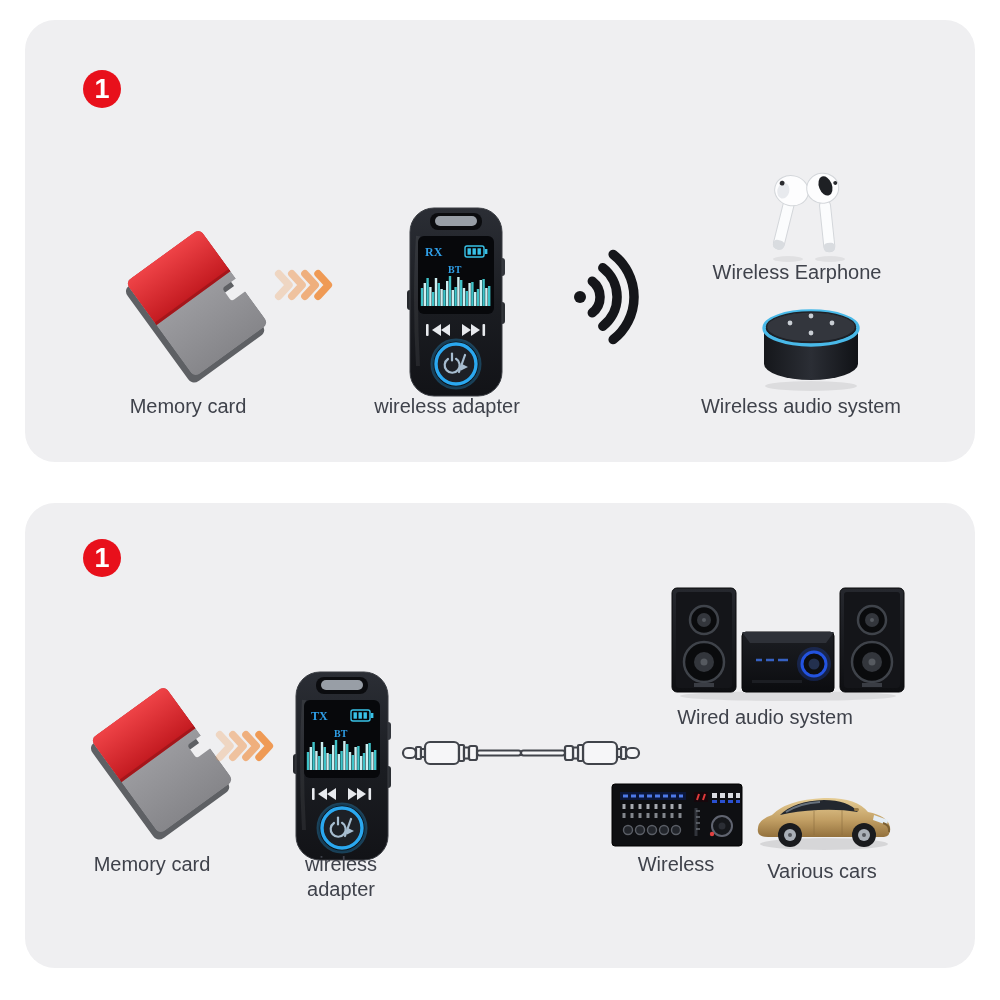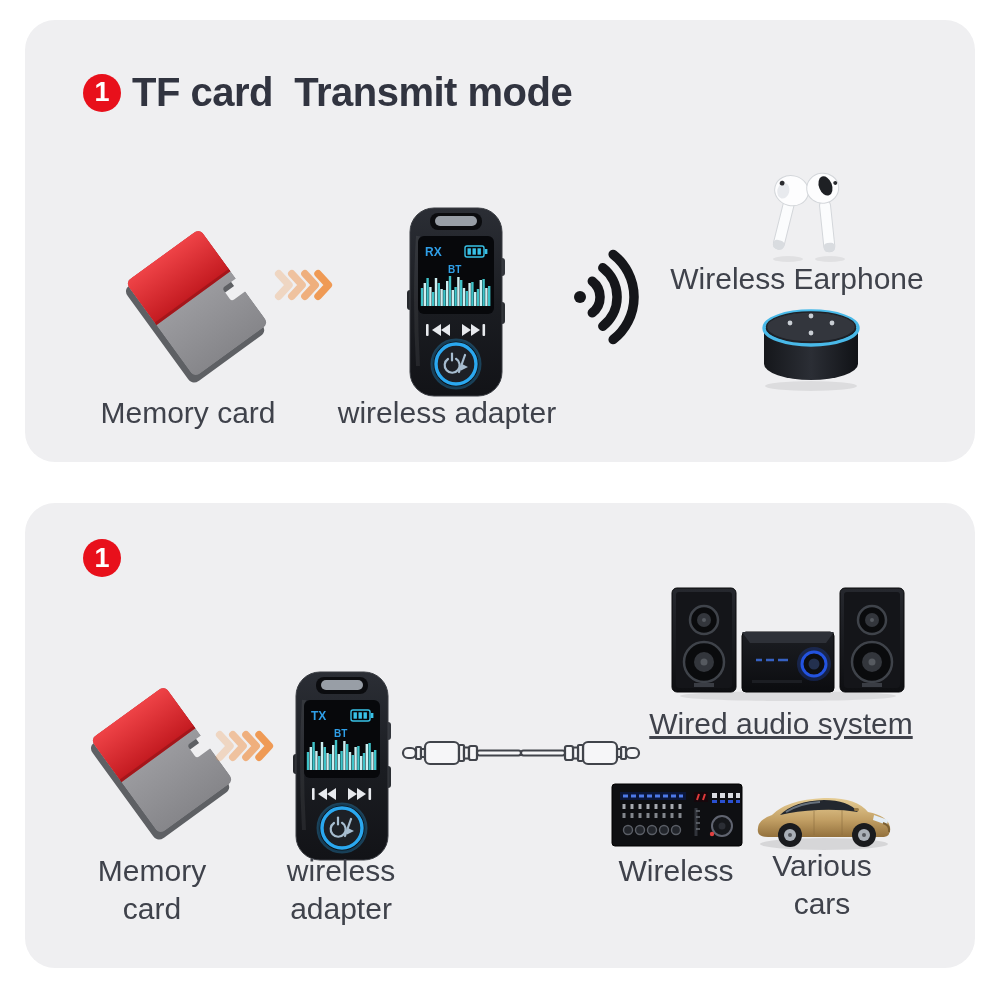--- a/index.html
+++ b/index.html
@@ -13,23 +13,23 @@
   .title-row{position:absolute;display:flex;align-items:center;gap:11px;}
   .badge{
     width:38px;height:38px;border-radius:50%;background:#e8101b;color:#ffffff;
     font-weight:700;font-size:27px;display:flex;align-items:center;justify-content:center;
     flex:0 0 auto;
   }
   .panel-title{
     font-size:40px;font-weight:700;color:#313440;white-space:pre;letter-spacing:-0.5px;
   }
   .label{
-    position:absolute;color:#3f424b;font-size:30px;text-align:center;line-height:1.25;
+    position:absolute;color:#3f424b;font-size:20px;text-align:center;line-height:1.25;
   }
-  .icon{position:absolute;}
+  .icon{position:absolute;font-family:Liberation Serif, serif;}
   svg{display:block;overflow:visible;}
 </style>
 </head>
 <body>
 
 <svg width="0" height="0" style="position:absolute">
   <defs>
     <linearGradient id="bodyGrad" x1="0" y1="0" x2="0" y2="1">
       <stop offset="0" stop-color="#2b2e35"></stop>
         <stop offset="0.5" stop-color="#1b1d22"></stop>
@@ -61,21 +61,20 @@
         <stop offset="0.5" stop-color="#2b2e35"></stop>
         <stop offset="1" stop-color="#101216"></stop>
     </linearGradient>
   </defs>
 </svg>
 
 <section class="panel" id="panel1">
 
   <div class="title-row" style="left:58px;top:50px;">
     <div class="badge">1</div>
-    <div class="panel-title">TF card  Transmit mode</div>
   </div>
 
   <div class="icon" style="left:97px;top:208px;">
     <svg width="150" height="150" viewBox="0 0 150 150">
       <g transform="translate(29,16) rotate(-36 46 59)">
         <path d="M8,0 H84 Q92,0 92,8 V62 H78 Q75,62 75,65 V75 Q75,78 78,78 H92 V110 Q92,118 84,118 H8 Q0,118 0,110 V8 Q0,0 8,0 Z" transform="translate(-6,5)" fill="#5e6064"></path>
         <clipPath id="cardClip1">
             <path d="M8,0 H84 Q92,0 92,8 V62 H78 Q75,62 75,65 V75 Q75,78 78,78 H92 V110 Q92,118 84,118 H8 Q0,118 0,110 V8 Q0,0 8,0 Z"></path>
           </clipPath>
         <g clip-path="url(#cardClip1)">
@@ -188,20 +187,21 @@
         <circle cx="34" cy="17" r="2.4"></circle>
           <circle cx="76" cy="17" r="2.4"></circle>
         <circle cx="55" cy="10" r="2.4"></circle>
           <circle cx="55" cy="27" r="2.4"></circle>
       </g>
     </svg>
   </div>
 
   <div class="label" style="left:43px;top:374px;width:240px;">Memory card</div>
   <div class="label" style="left:302px;top:374px;width:240px;">wireless adapter</div>
+  <div class="label" style="left:636px;top:374px;width:280px;">Wireless audio system</div>
 </section>
 
 <section class="panel" id="panel2">
 
   <div class="title-row" style="left:58px;top:36px;">
     <div class="badge">1</div>
   </div>
 
   <div class="icon" style="left:643px;top:83px;">
     <svg width="240" height="118" viewBox="0 0 240 118">
@@ -232,21 +232,21 @@
         <rect x="74" y="46" width="92" height="60" rx="4" fill="url(#recG)" stroke="#060708"></rect>
         <polygon points="74,46 166,46 158,57 82,57" fill="#2e3138"></polygon>
         <path d="M88 74H94M98 74H106M110 74H120" stroke="#3d6fe0" stroke-width="2.5" opacity="0.85"></path>
         <circle cx="146" cy="78" r="15" fill="none" stroke="#2353e0" stroke-opacity="0.25" stroke-width="4"></circle>
         <circle cx="146" cy="78" r="12" fill="#0d0e11" stroke="#2353e0" stroke-width="3"></circle>
         <circle cx="146" cy="78" r="5.5" fill="#23304e"></circle>
         <rect x="84" y="94" width="50" height="3" fill="#1c1e23"></rect>
       </g>
     </svg>
   </div>
-  <div class="label" style="left:616px;top:202px;width:280px;text-decoration:underline;">Wired audio system</div>
+  <div class="label" style="left:600px;top:202px;width:280px;">Wired audio system</div>
 
   <div class="icon" style="left:62px;top:182px;">
     <svg width="150" height="150" viewBox="0 0 150 150">
       <g transform="translate(29,16) rotate(-36 46 59)">
         <path d="M8,0 H84 Q92,0 92,8 V62 H78 Q75,62 75,65 V75 Q75,78 78,78 H92 V110 Q92,118 84,118 H8 Q0,118 0,110 V8 Q0,0 8,0 Z" transform="translate(-6,5)" fill="#5e6064"></path>
         <clipPath id="cardClip2">
             <path d="M8,0 H84 Q92,0 92,8 V62 H78 Q75,62 75,65 V75 Q75,78 78,78 H92 V110 Q92,118 84,118 H8 Q0,118 0,110 V8 Q0,0 8,0 Z"></path>
           </clipPath>
         <g clip-path="url(#cardClip2)">
           <rect x="0" y="0" width="92" height="118" fill="url(#grayGrad)"></rect>
@@ -393,14 +393,14 @@
         <circle cx="112" cy="65" r="2" fill="#55585e"></circle>
       <polygon points="122,45 136,50 135,55 121,50" fill="#e4edf5"></polygon>
       <path d="M131,53 q7,2 6,9" stroke="#7c6034" stroke-width="2" fill="none"></path>
       <rect x="102" y="38" width="5" height="3" rx="1.5" fill="#9a7b45"></rect>
     </svg>
   </div>
 
   <div class="label" style="left:67px;top:349px;width:120px;">Memory card</div>
   <div class="label" style="left:251px;top:349px;width:130px;">wireless adapter</div>
   <div class="label" style="left:551px;top:349px;width:200px;">Wireless</div>
-  <div class="label" style="left:742px;top:344px;width:110px;">Various cars</div>
+  <div class="label" style="left:742px;top:356px;width:110px;">Various cars</div>
 </section>
 
 </body></html>

